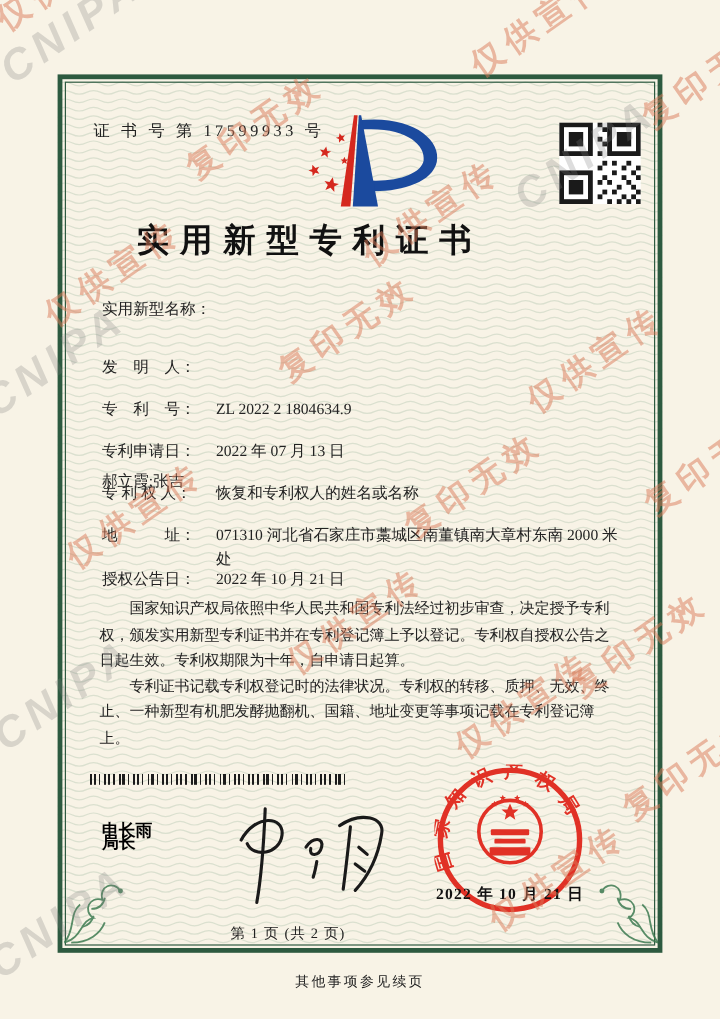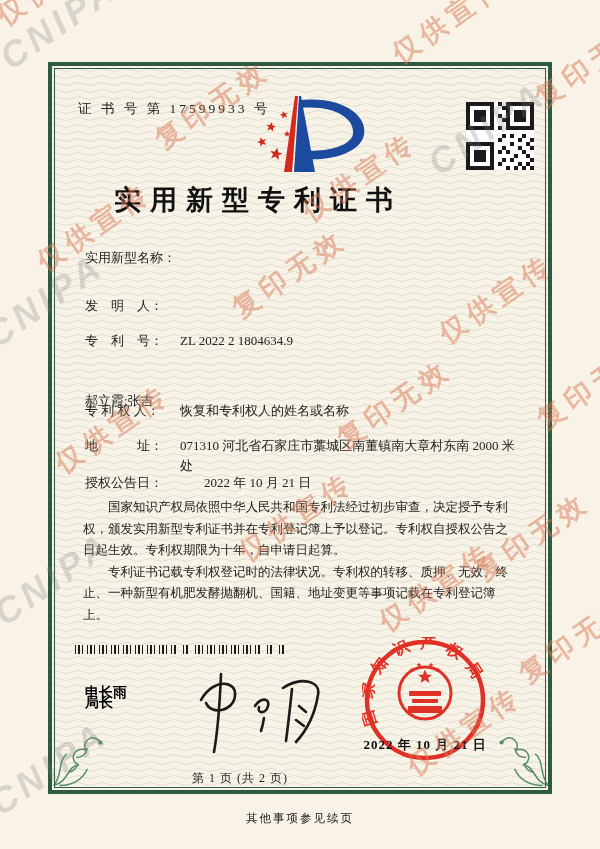--- a/index.html
+++ b/index.html
@@ -171,29 +171,33 @@
     <span class="lbl">实用新型名称：</span>
   </div>
   <div class="field" style="top:296px;flex-direction:column;">
     <span class="lbl">发　明　人：</span>
     <span class="val">郝立霞;张吉</span>
   </div>
   <div class="field" style="top:331px;align-items:center;">
     <span class="lbl">专　利　号：</span>
     <span class="val">ZL 2022 2 1804634.9</span>
   </div>
+  <div class="field" style="top:366px;">
+    <span class="lbl">专利申请日：</span>
+    <span class="val">2022 年 07 月 13 日</span>
+  </div>
   <div class="field" style="top:401px;">
     <span class="lbl">专 利 权 人：</span>
     <span class="val">恢复和专利权人的姓名或名称</span>
   </div>
   <div class="field" style="top:436px;">
     <span class="lbl">地　　　址：</span>
     <span class="val">071310 河北省石家庄市藁城区南董镇南大章村东南 2000 米处</span>
   </div>
-  <div class="field" style="top:473px;gap:24px;">
+  <div class="field" style="top:473px;">
     <span class="lbl">授权公告日：</span>
     <span class="val" style="width:120px;">2022 年 10 月 21 日</span>
   </div>
 
   <div class="body-text">
     <p>国家知识产权局依照中华人民共和国专利法经过初步审查，决定授予专利权，颁发实用新型专利证书并在专利登记簿上予以登记。专利权自授权公告之日起生效。专利权期限为十年，自申请日起算。</p>
     <p>专利证书记载专利权登记时的法律状况。专利权的转移、质押、无效、终止、一种新型有机肥发酵抛翻机、国籍、地址变更等事项记载在专利登记簿上。</p>
   </div>
 
   <div class="barcode"></div>

